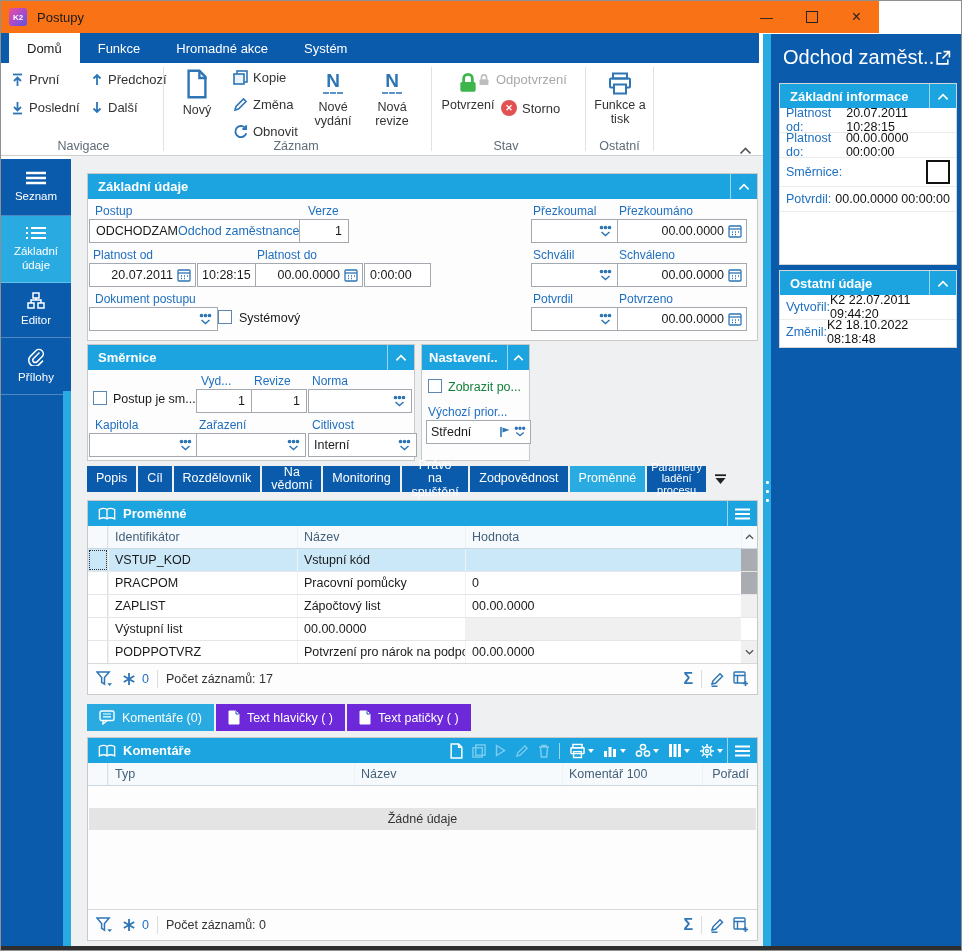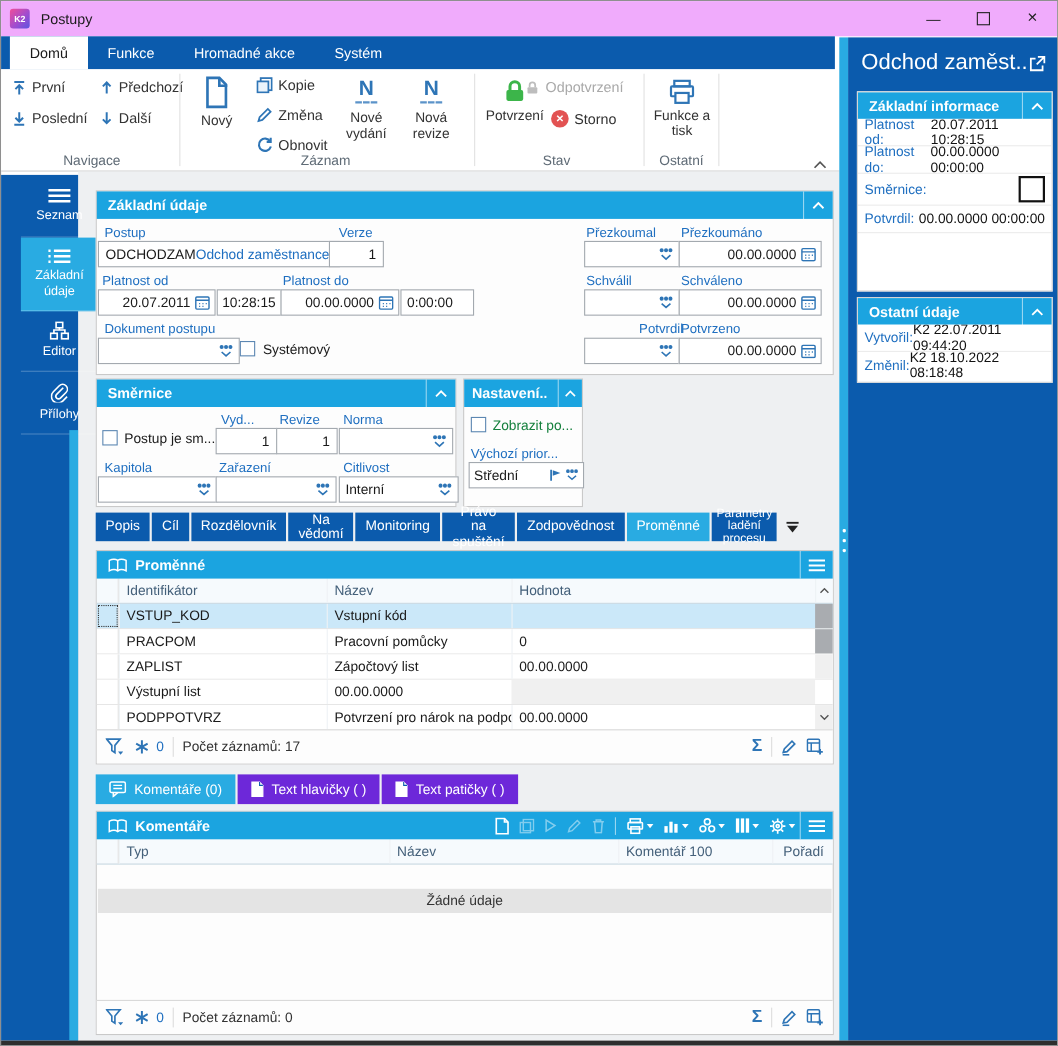--- a/index.html
+++ b/index.html
@@ -1,36 +1,36 @@
 <!DOCTYPE html>
 <html><head>
 <meta charset="utf-8">
 <style>
   html,body{margin:0;padding:0;background:#cfcfcf;font-family:"Liberation Sans",sans-serif;}
   #win{position:relative;width:962px;height:951px;background:#fff;border:1px solid #8f8f8f;box-sizing:border-box;overflow:hidden;}
   .abs{position:absolute;box-sizing:border-box;}
   .flex{display:flex;align-items:center;}
   
-  .titlebar{left:0;top:0;width:960px;height:32px;background:#f0abfc;justify-content:center;}
+  .titlebar{left:0;top:0;width:878px;height:32px;background:#f97316;justify-content:center;}
   .k2logo{width:18px;height:18px;border-radius:3px;background:linear-gradient(135deg,#f04e98 0%,#a14ccf 55%,#5b55e0 100%);color:#fff;font-size:8px;font-weight:bold;display:flex;align-items:center;justify-content:center;}
   .winbtn{width:45px;height:32px;display:flex;align-items:center;justify-content:center;color:#222;font-size:13px;}
   
   .tabbar{left:0;top:32px;width:758px;height:30px;background:#0b5bad;display:flex;align-items:stretch;padding-left:8px;}
   .rtab{color:#fff;font-size:13px;display:flex;align-items:center;padding:0 18px;}
   .rtab.active{background:#fff;color:#1a1a1a;}
   .ribbon{left:0;top:62px;width:762px;height:93px;background:#fff;border-bottom:1px solid #cfcfcf;}
   .grp-label{position:absolute;top:76px;font-size:12.5px;color:#5f6b76;text-align:center;}
   .vsep{position:absolute;top:4px;height:84px;width:1px;background:#e2e2e2;}
   .smallbtn{position:absolute;display:flex;align-items:center;gap:5px;font-size:13px;color:#333;}
   .bigbtn{position:absolute;display:flex;flex-direction:column;align-items:center;font-size:12.5px;color:#333;text-align:center;line-height:1.15;}
   .n-ico{color:#2e75b6;font-weight:bold;font-size:19px;line-height:1;border-bottom:2px dashed #5b93c9;padding:0 3px 2px;}
   .disabled{color:#a9a9a9;}
   
   .sidebar{left:0;top:158px;width:70px;height:787px;background:#0b5bad;}
-  .sbitem{width:70px;color:#fff;font-size:11.5px;display:flex;flex-direction:column;align-items:center;justify-content:center;gap:5px;text-align:center;line-height:1.2;border-bottom:1px solid rgba(255,255,255,.28);margin-left:18px;}
+  .sbitem{width:70px;color:#fff;font-size:11.5px;display:flex;flex-direction:column;align-items:center;justify-content:center;gap:5px;text-align:center;line-height:1.2;border-bottom:1px solid rgba(255,255,255,.28);}
   .sbitem.active{background:#29abe2;}
   .sbrail{position:absolute;left:62px;top:232px;width:8px;height:555px;background:#29abe2;}
   
   .main-bg{left:70px;top:155px;width:692px;height:790px;background:#eef0f2;}
   .panel{position:absolute;background:#fdfdfd;border:1px solid #c9c9c9;}
   .ph{height:25px;background:#1ba4e0;display:flex;align-items:center;color:#fff;font-weight:bold;font-size:13px;padding-left:10px;position:relative;}
   .ph .right-ico{position:absolute;right:0;top:0;height:25px;display:flex;align-items:center;padding:0 7px;border-left:1px solid rgba(255,255,255,.55);}
   .lbl{position:absolute;font-size:12px;color:#1f6fc0;white-space:nowrap;}
   .fld{position:absolute;height:22px;background:#fff;border:1px solid #a3a9af;font-size:12.5px;color:#1a1a1a;display:flex;align-items:center;overflow:hidden;white-space:nowrap;}
   .cb{width:14px;height:14px;background:#fff;border:1px solid #5c87b2;}
@@ -352,21 +352,21 @@
   <div class="fld" style="left:616px;top:262px;width:124px;justify-content:flex-end;gap:4px;padding-right:4px;">
     <span>00.00.0000</span>
     <span class="ico">
         <svg width="14" height="14" viewBox="0 0 14 14" fill="none" stroke="#2e75b6" stroke-width="1.3">
           <rect x="1" y="2" width="12" height="11" rx="1"></rect>
           <path d="M1 5 h12"></path>
           <path d="M4 8 h1 M7 8 h1 M10 8 h1 M4 10.5 h1 M7 10.5 h1"></path>
         </svg>
       </span>
   </div>
-  <div class="lbl abs" style="left:532px;top:291px;margin-left:48px;">Potvrdil</div>
+  <div class="lbl abs" style="left:532px;top:291px;">Potvrdil</div>
   <div class="fld" style="left:530px;top:306px;width:80px;justify-content:flex-end;padding-right:5px;">
     <span class="ico">
         <svg width="13" height="13" viewBox="0 0 13 13" stroke="#2e75b6" stroke-width="1.5" fill="#2e75b6">
           <circle cx="2.5" cy="2.5" r="1.1"></circle>
           <circle cx="6.5" cy="2.5" r="1.1"></circle>
           <circle cx="10.5" cy="2.5" r="1.1"></circle>
           <path d="M2.5 7 L6.5 10.5 L10.5 7" fill="none"></path>
         </svg>
       </span>
   </div>

